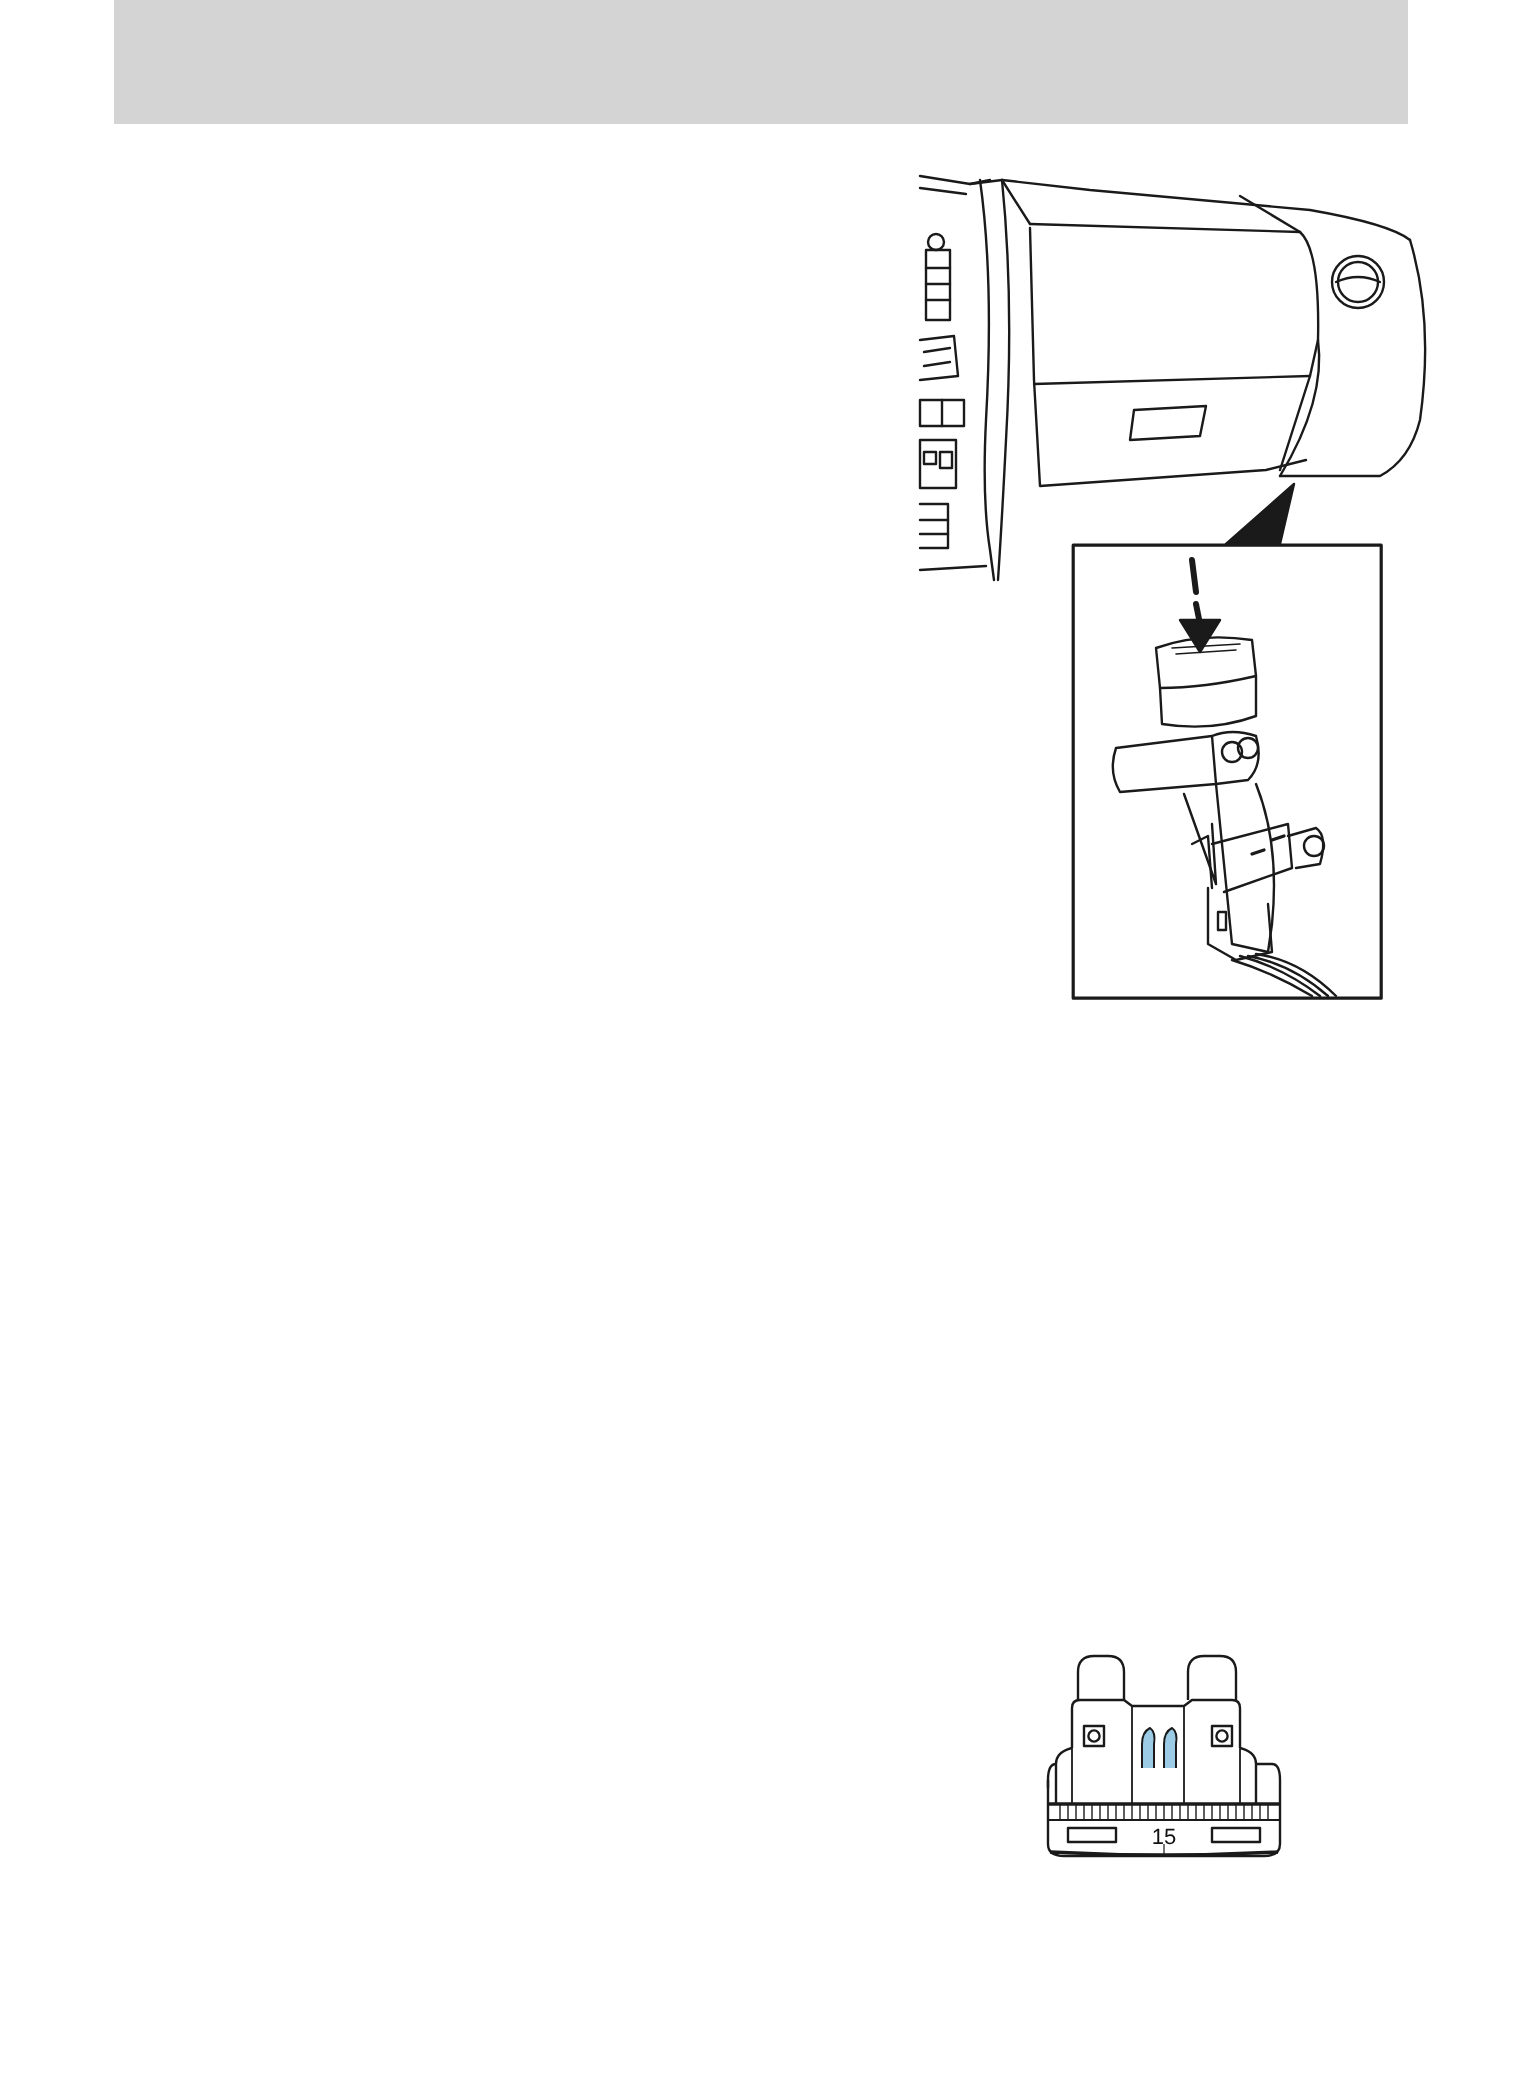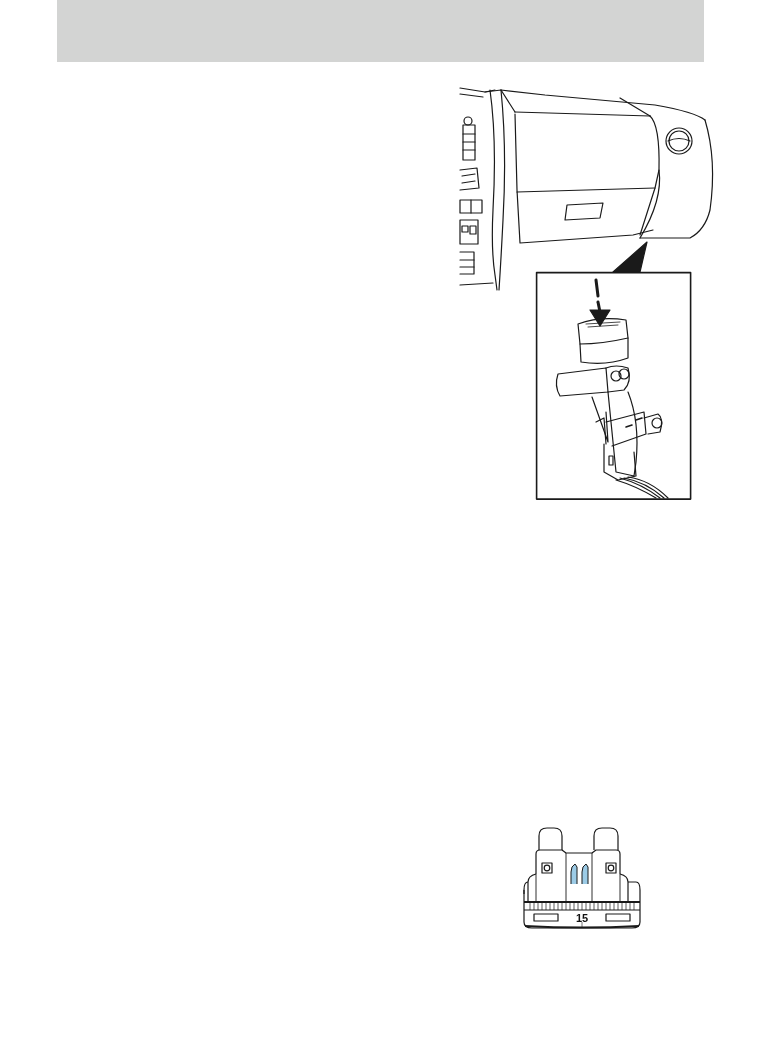--- a/index.html
+++ b/index.html
@@ -1,19 +1,19 @@
 <!DOCTYPE html>
 <html><head>
 <meta charset="utf-8">
 <style>
   html, body { margin: 0; padding: 0; background: #ffffff; }
   body { width: 760px; height: 1043px; position: relative; overflow: hidden;
          font-family: "Liberation Sans", sans-serif; }
   .header-bar { position: absolute; left: 57px; top: 0; width: 647px; height: 62px; }
-  .fig { position: absolute; font-weight: bold; }
+  .fig { position: absolute; }
   .fig svg { display: block; overflow: visible; }
   .fig-label { font-family: "Liberation Sans", sans-serif; font-size: 11px; fill: #111; }
 </style>
 </head>
 <body>
 
 <div class="header-bar" style="background: rgb(211, 212, 211);"></div>
 
 <div class="fig" style="left:455px; top:80px;">
   <svg width="260" height="215" viewBox="0 0 260 215" fill="none" stroke="#1a1a1a" stroke-width="1.2" stroke-linejoin="round" stroke-linecap="round">

